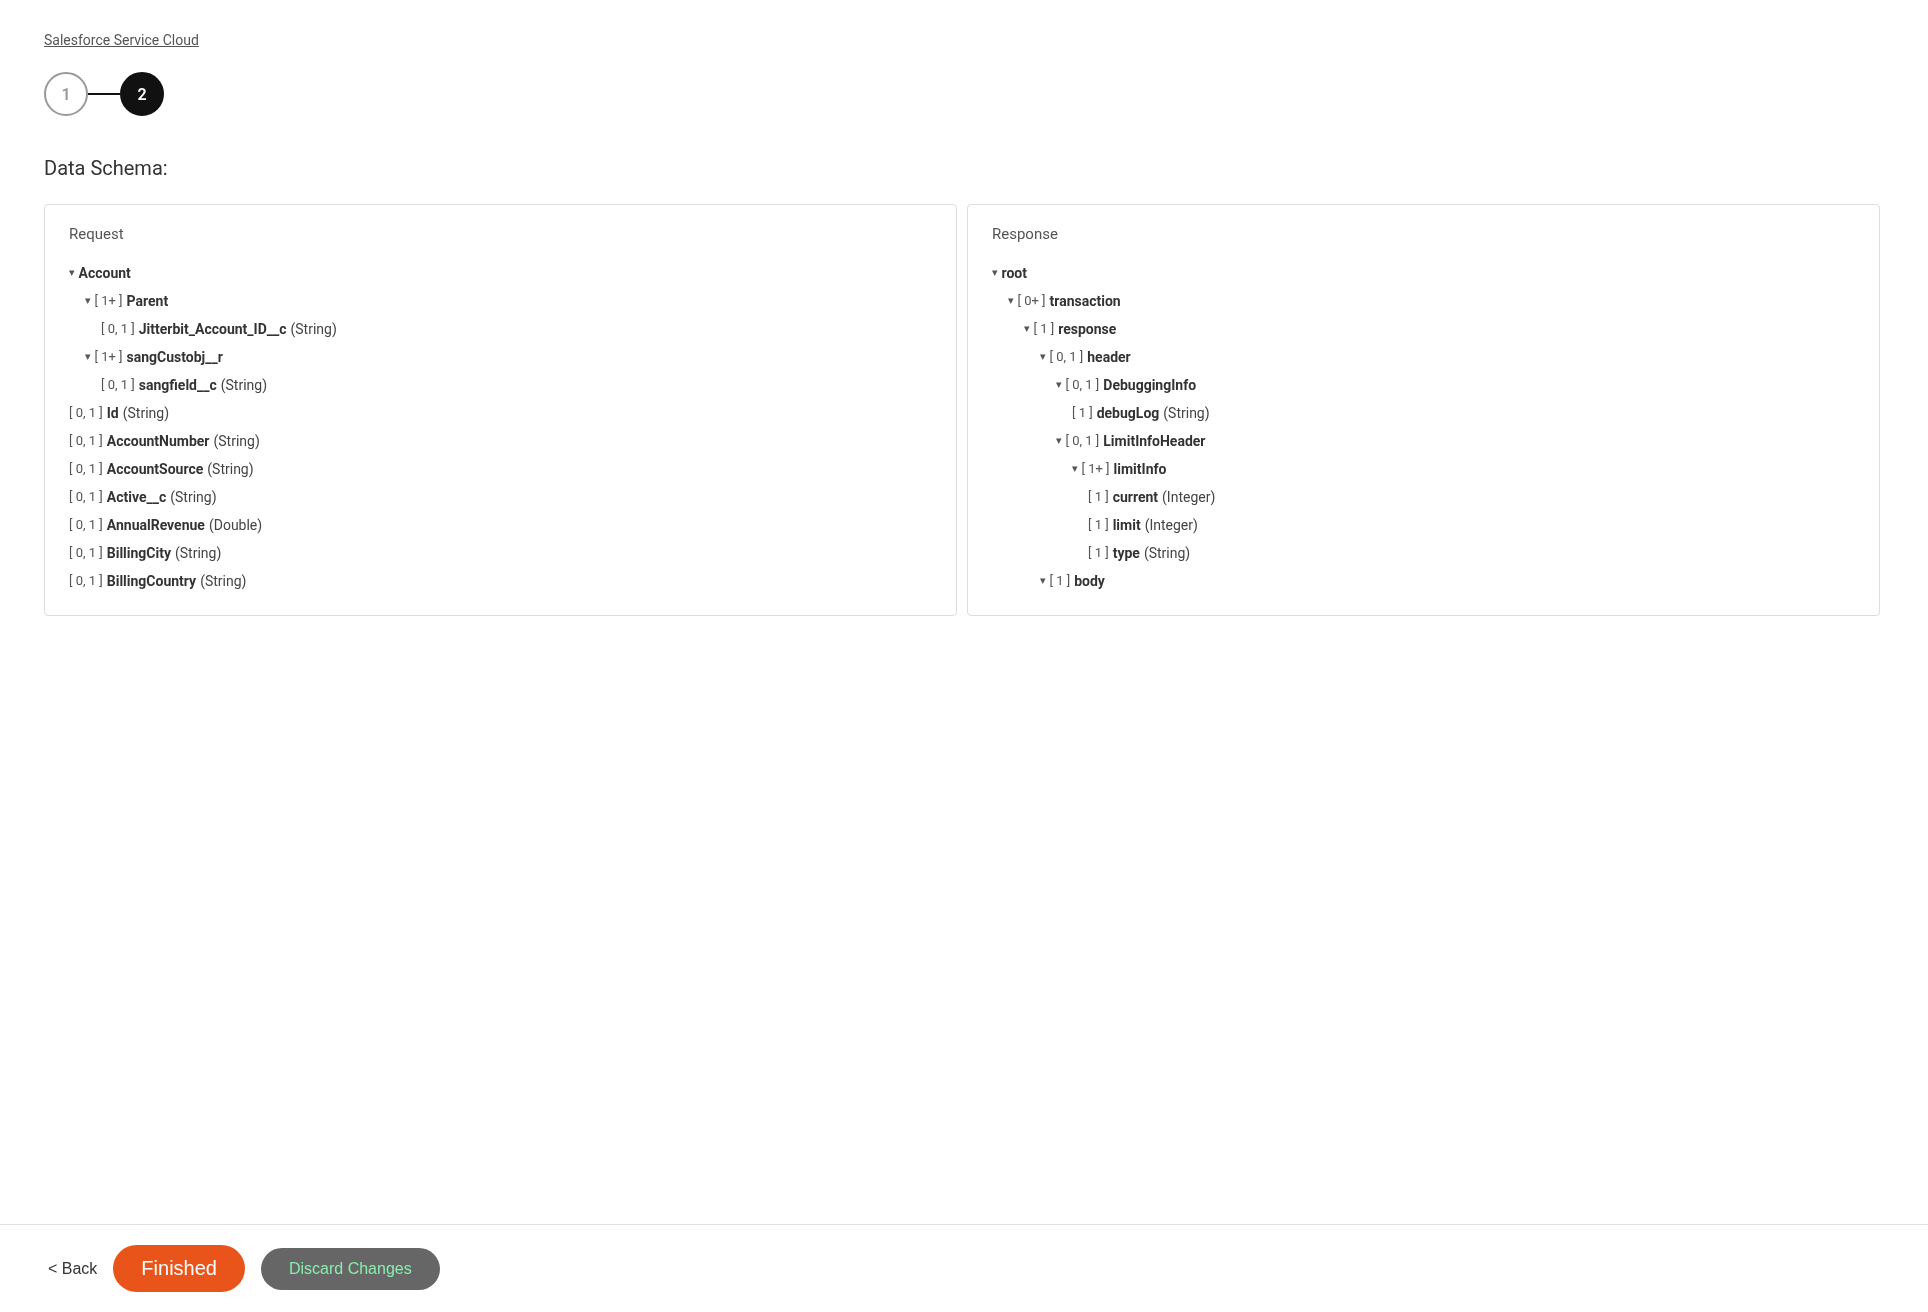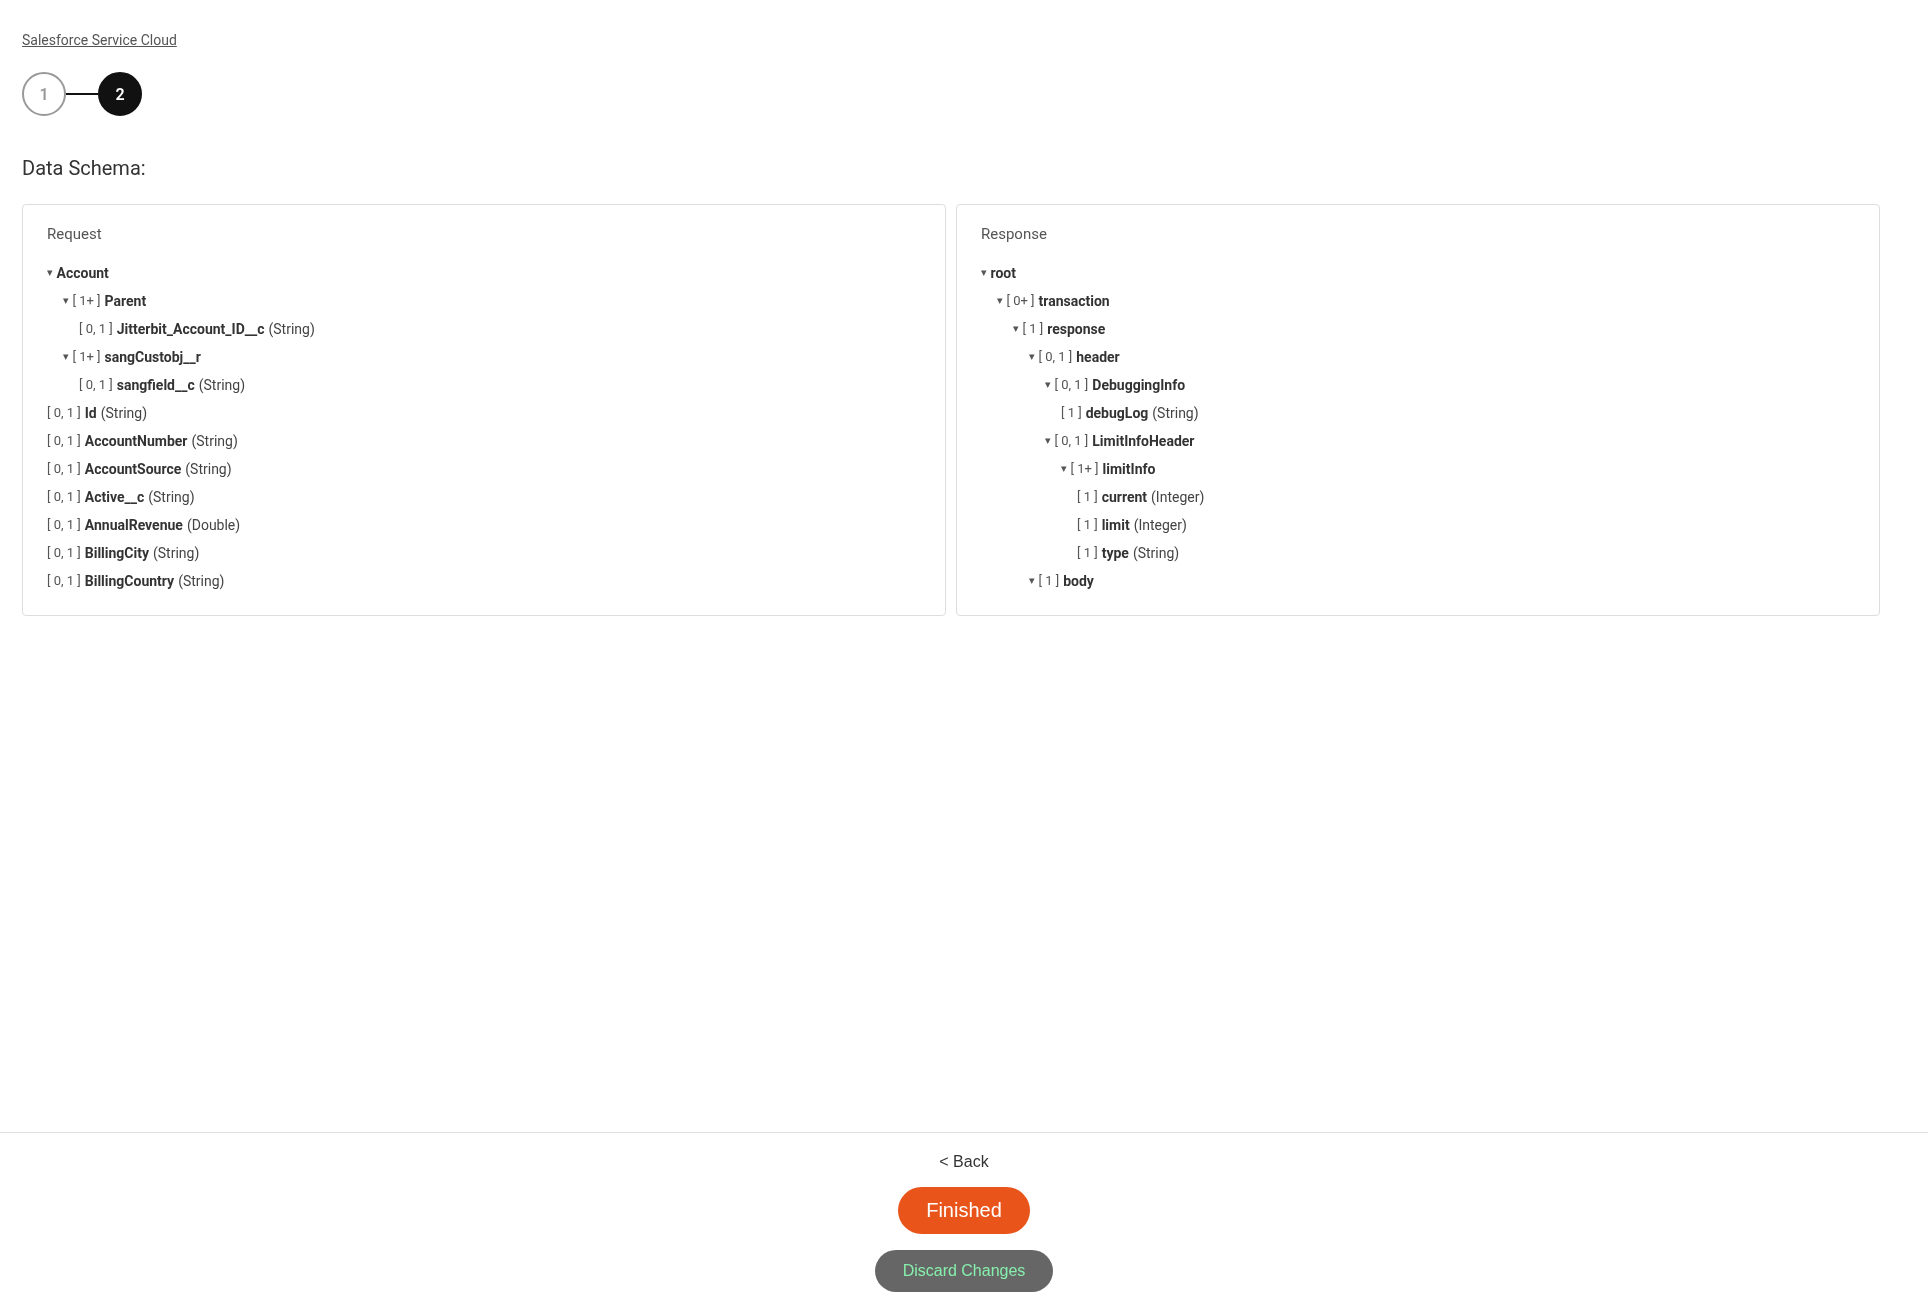--- a/index.html
+++ b/index.html
@@ -5,21 +5,21 @@
     * { box-sizing: border-box; margin: 0; padding: 0; }
     body {
       font-family: -apple-system, BlinkMacSystemFont, 'Segoe UI', Roboto, sans-serif;
       background: #f5f5f5;
       min-height: 100vh;
       color: #333;
     }
     .page-wrapper {
       background: #fff;
       min-height: 100vh;
-      padding: 32px 48px 120px 22px;
+      padding: 32px 48px 120px 44px;
       max-width: 1928px;
     }
     .breadcrumb {
       font-size: 14px;
       color: #555;
       margin-bottom: 24px;
       text-decoration: underline;
       cursor: pointer;
     }
     .page-title {
@@ -121,21 +121,20 @@
       position: fixed;
       bottom: 0;
       left: 0;
       right: 0;
       background: #fff;
       border-top: 1px solid #e0e0e0;
       padding: 20px 48px;
       display: flex;
       align-items: center;
       gap: 16px;
-      flex-direction: column;
     }
     .btn-back {
       background: none;
       border: none;
       font-size: 16px;
       color: #333;
       cursor: pointer;
       display: flex;
       align-items: center;
       gap: 4px;

